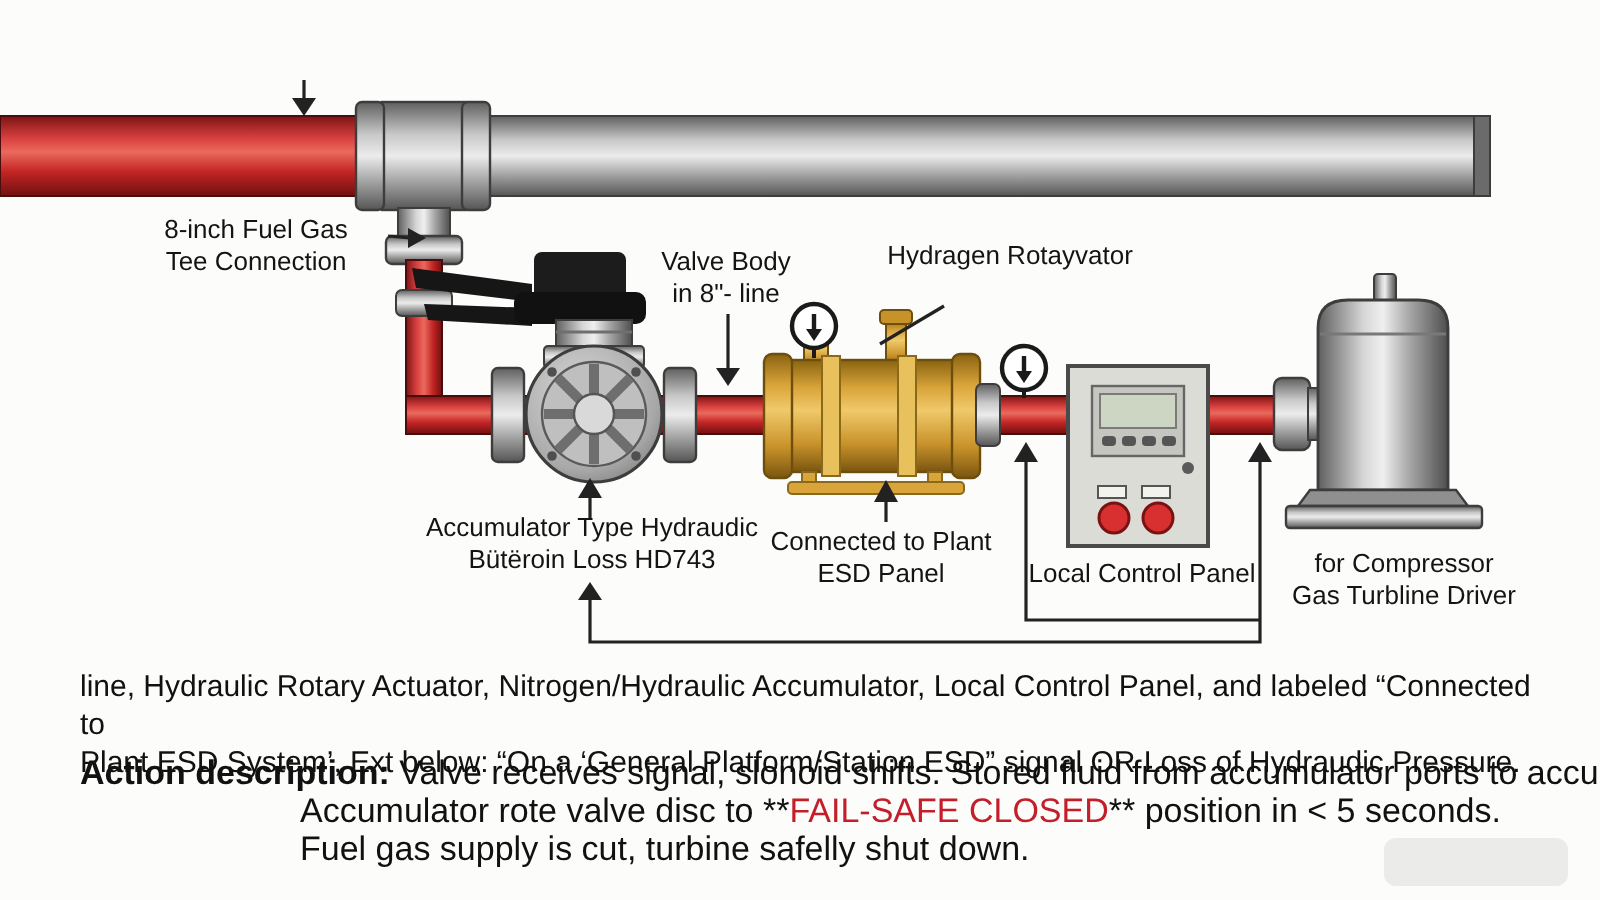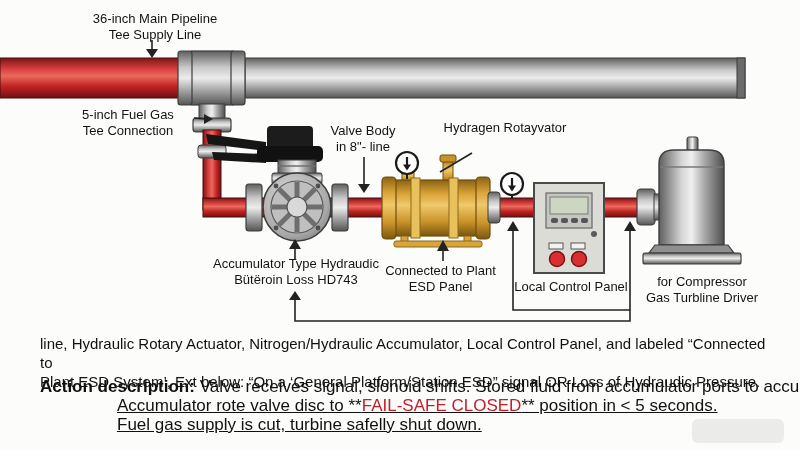--- a/index.html
+++ b/index.html
@@ -16,21 +16,21 @@
   }
   .caption{
     position:absolute;left:40px;top:334px;width:740px;
     font-size:15px;line-height:19px;color:#111;
   }
   .action{
     position:absolute;left:40px;top:377px;width:750px;
     font-size:17px;line-height:19px;color:#111;
   }
   .action .row{white-space:nowrap;}
-  .action .indent{margin-left:77px;text-decoration:underline;}
+  .action .indent{margin-left:110px;}
   .action b{font-weight:bold;}
   .alert{color:#c41e2a;}
   .watermark{
     position:absolute;left:692px;top:419px;width:92px;height:24px;
     background:rgba(190,190,190,0.28);border-radius:6px;
   }
 </style>
 </head>
 <body>
 
@@ -205,27 +205,23 @@
       <polygon points="204,114 204,124 213,119"></polygon>
       <polygon points="358,184 370,184 364,193"></polygon>
       <polygon points="289,249 301,249 295,239"></polygon>
       <polygon points="437,251 449,251 443,240"></polygon>
       <polygon points="507,231 519,231 513,221"></polygon>
       <polygon points="624,231 636,231 630,221"></polygon>
       <polygon points="289,300 301,300 295,291"></polygon>
     </g>
   </svg>
 
-  <div class="lbl" style="left:55px;top:11px;width:200px;">
-    <div>36-inch Main Pipeline</div>
-    <div>Tee Supply Line</div>
-  </div>
 
   <div class="lbl" style="left:63px;top:107px;width:130px;">
-    <div>5-inch Fuel Gas</div>
+    <div>8-inch Fuel Gas</div>
     <div>Tee Connection</div>
   </div>
 
   <div class="lbl" style="left:313px;top:123px;width:100px;">
     <div>Valve Body</div>
     <div>in 8"- line</div>
   </div>
 
   <div class="lbl" style="left:420px;top:120px;width:170px;">
     <div>Hydragen Rotayvator</div>

